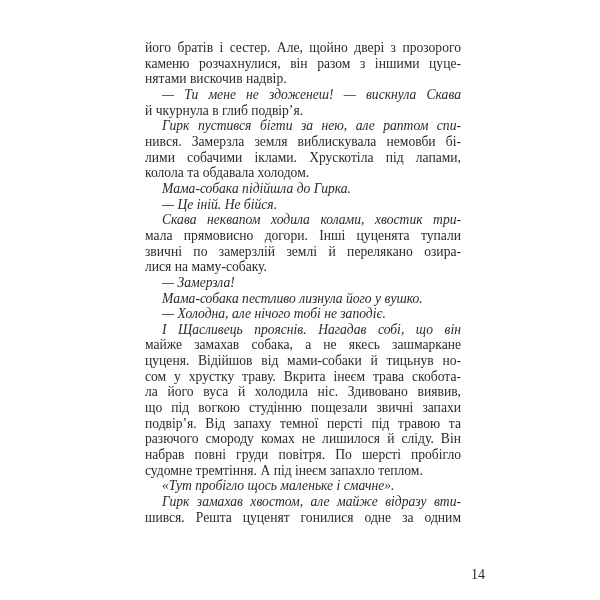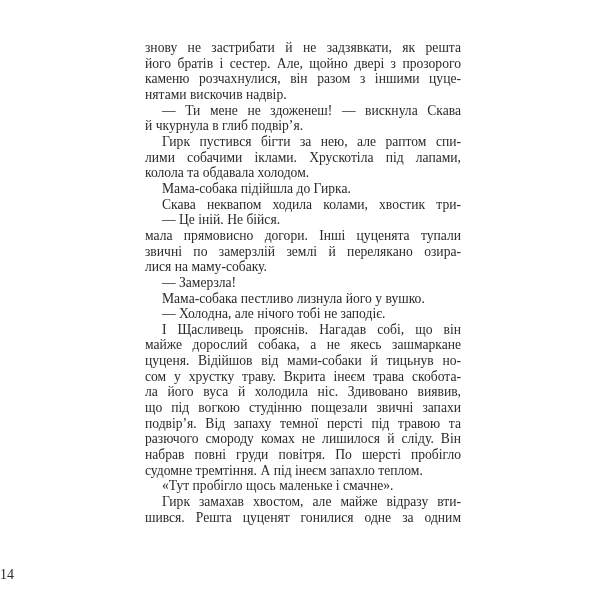--- a/index.html
+++ b/index.html
@@ -19,55 +19,55 @@
   }
   .line {
     height: 15.66px;
     line-height: 15.66px;
     font-size: 13.6px;
     white-space: nowrap;
     text-align: justify;
     text-align-last: justify;
   }
   .line.last { text-align-last: left; }
-  .line.indent { padding-left: 17px; }
+  .line.indent { padding-left: 17px; font-style: italic; }
   .line.italic { }
   .page-number {
     position: absolute;
     left: 0; right: 0;
     top: 567px;
-    text-align: left;
+    text-align: right;
     font-size: 14px;
     width: 485px;
   }
 </style>
 </head>
 <body>
 
 <div class="page" id="page-body">
-    <div class="line">знову не застрибати й не задзявкати, як решта</div>
     <div class="line">його братів і сестер. Але, щойно двері з прозорого</div>
     <div class="line">каменю розчахнулися, він разом з іншими цуце-</div>
     <div class="line last">нятами вискочив надвір.</div>
     <div class="line indent">— Ти мене не здоженеш! — вискнула Скава</div>
     <div class="line last">й чкурнула в глиб подвір’я.</div>
     <div class="line indent">Гирк пустився бігти за нею, але раптом спи-</div>
+    <div class="line">нився. Замерзла земля виблискувала немовби бі-</div>
     <div class="line">лими собачими іклами. Хрускотіла під лапами,</div>
     <div class="line last">колола та обдавала холодом.</div>
     <div class="line indent last">Мама-собака підійшла до Гирка.</div>
+    <div class="line indent last">— Це іній. Не бійся.</div>
     <div class="line indent">Скава неквапом ходила колами, хвостик три-</div>
-    <div class="line indent last">— Це іній. Не бійся.</div>
     <div class="line">мала прямовисно догори. Інші цуценята тупали</div>
     <div class="line">звичні по замерзлій землі й перелякано озира-</div>
     <div class="line last">лися на маму-собаку.</div>
     <div class="line indent last">— Замерзла!</div>
     <div class="line indent last">Мама-собака пестливо лизнула його у вушко.</div>
     <div class="line indent last">— Холодна, але нічого тобі не заподіє.</div>
     <div class="line indent">І Щасливець прояснів. Нагадав собі, що він</div>
-    <div class="line">майже дорослий собака, а не якесь зашмаркане</div>
+    <div class="line">майже замахав собака, а не якесь зашмаркане</div>
     <div class="line">цуценя. Відійшов від мами-собаки й тицьнув но-</div>
     <div class="line">сом у хрустку траву. Вкрита інеєм трава скобота-</div>
     <div class="line">ла його вуса й холодила ніс. Здивовано виявив,</div>
     <div class="line">що під вогкою студінню пощезали звичні запахи</div>
     <div class="line">подвір’я. Від запаху темної персті під травою та</div>
     <div class="line">разючого смороду комах не лишилося й сліду. Він</div>
     <div class="line">набрав повні груди повітря. По шерсті пробігло</div>
     <div class="line last">судомне тремтіння. А під інеєм запахло теплом.</div>
     <div class="line indent last italic">«Тут пробігло щось маленьке і смачне».</div>
     <div class="line indent">Гирк замахав хвостом, але майже відразу вти-</div>

